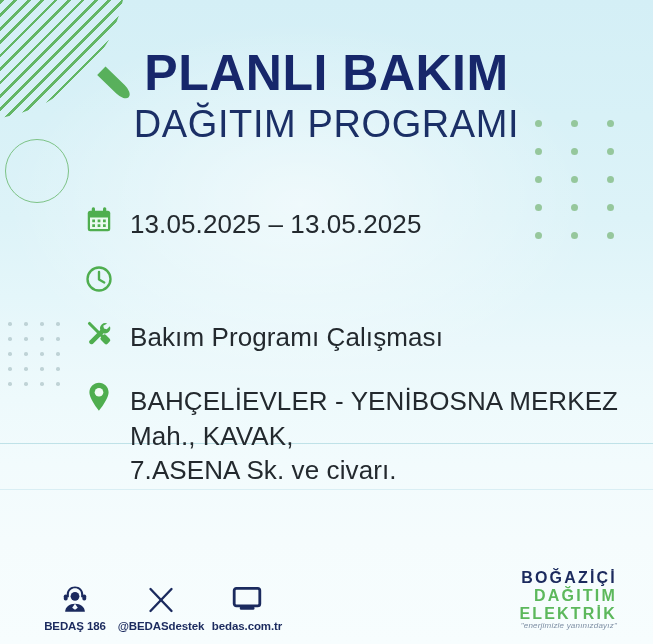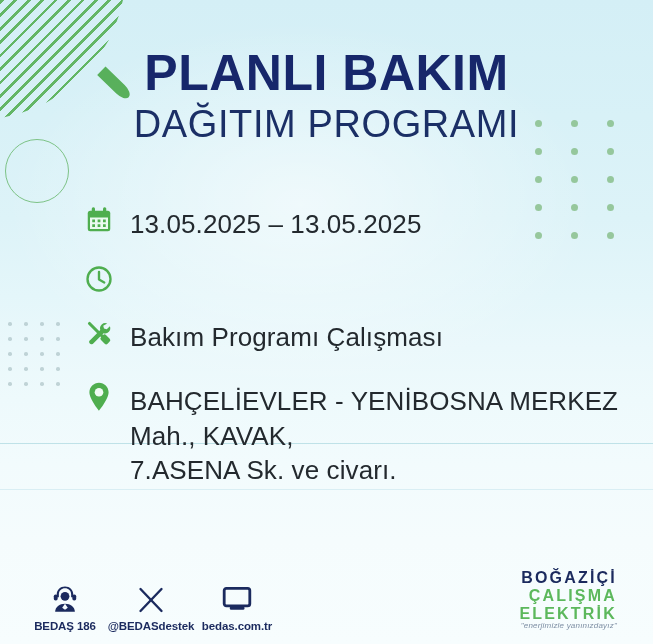--- a/index.html
+++ b/index.html
@@ -185,21 +185,21 @@
   
   .footer {
     position: absolute;
     left: 0;
     bottom: 0;
     width: 653px;
     height: 92px;
   }
   .contacts {
     position: absolute;
-    left: 22px;
+    left: 32px;
     bottom: 12px;
     display: flex;
     align-items: flex-start;
   }
   .contact {
     width: 86px;
     display: flex;
     flex-direction: column;
     align-items: center;
   }
@@ -411,21 +411,21 @@
             <rect x="6.6" y="17.6" width="11" height="2.5" rx="1.0" fill="#1b2a5e"></rect>
           </svg>
         </span>
         <span class="cl">bedas.com.tr</span>
       </div>
 
     </div>
 
     <div class="brand">
       <span class="b1">BOĞAZİÇİ</span>
-      <span class="b2">ÇALIŞMA</span>
+      <span class="b2">DAĞITIM</span>
       <span class="b3">ELEKTRİK</span>
       <span class="brule"></span>
       <span class="b4">"enerjimizle yanınızdayız"</span>
     </div>
 
   </div>
 
 </div>
 
 </body></html>

